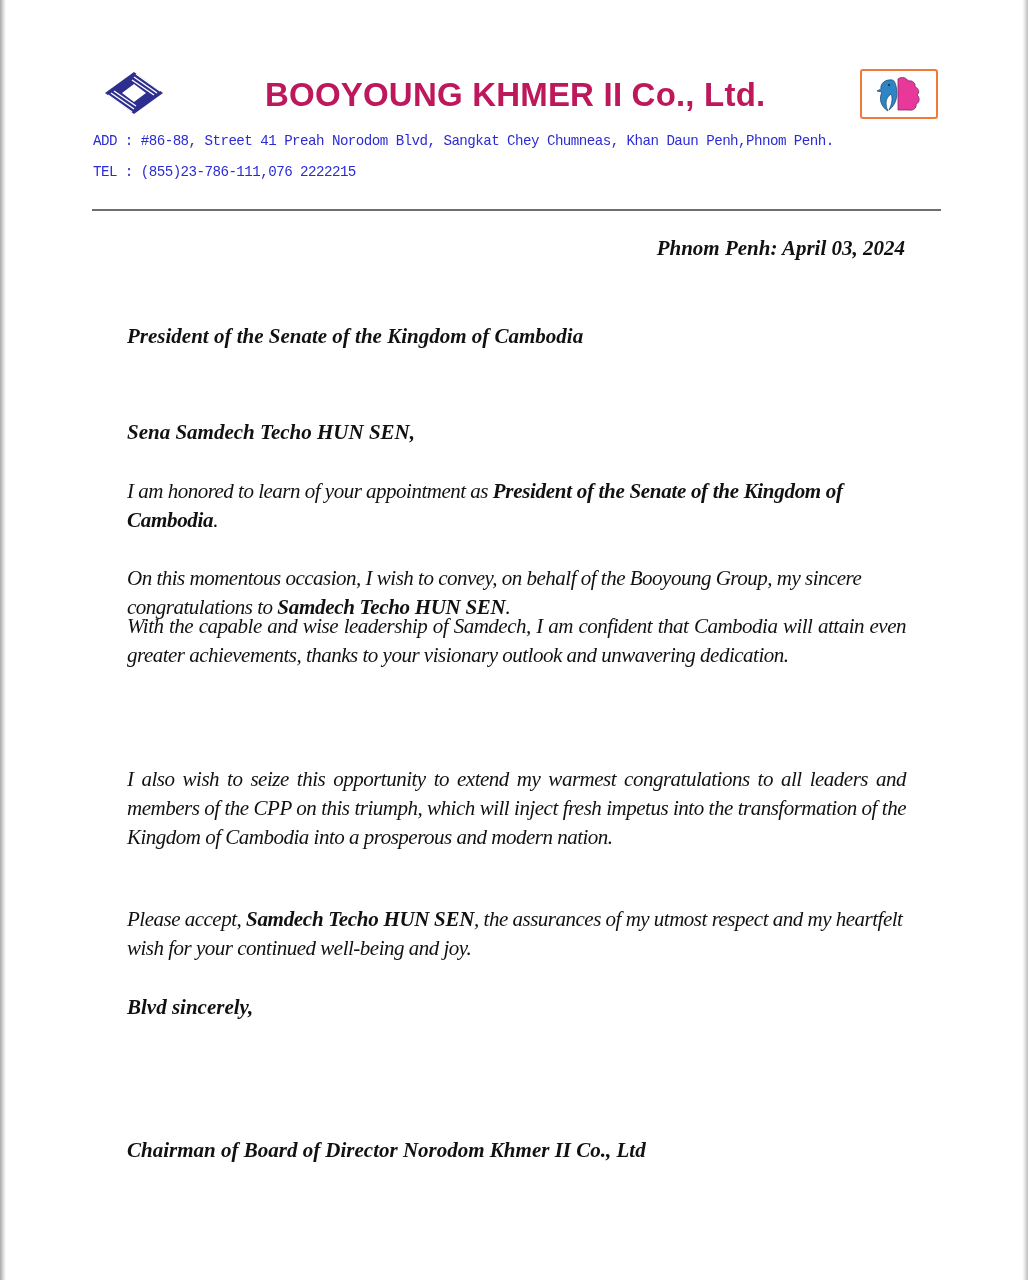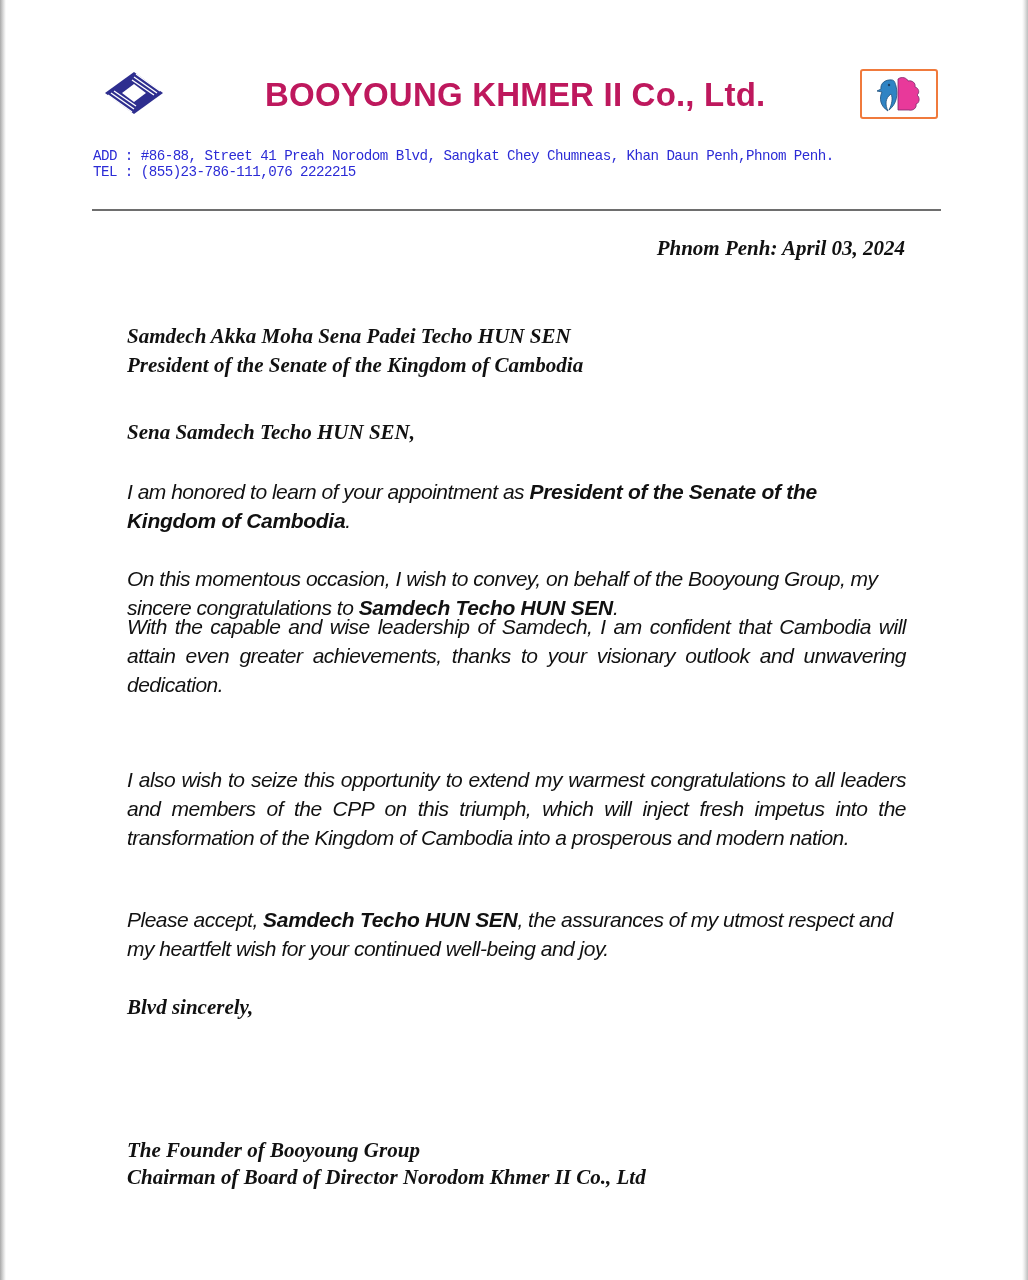--- a/index.html
+++ b/index.html
@@ -14,30 +14,30 @@
 
   .logo-left { position: absolute; left: 103px; top: 70px; width: 62px; height: 46px; }
   .company-name { position: absolute; left: 246px; top: 76px; font-family: "Liberation Sans", sans-serif;
     font-weight: bold; font-size: 33px; color: #be185d; letter-spacing: 0.2px; white-space: nowrap; margin-left: 19px; }
   .logo-right { position: absolute; left: 860px; top: 69px; width: 78px; height: 50px;
     border: 2px solid #f07a3c; border-radius: 3px; box-sizing: border-box; background: #fff; }
   .logo-right svg { position: absolute; left: 12px; top: 5px; }
 
   .addr { position: absolute; left: 93px; font-family: "Liberation Mono", monospace; font-size: 14.2px;
     color: #2b2bd6; white-space: nowrap; letter-spacing: -0.55px; }
-  .addr.l1 { top: 148px; }
+  .addr.l1 { top: 133px; }
   .addr.l2 { top: 164px; }
 
   .rule { position: absolute; left: 92px; top: 209px; width: 849px; height: 2px; background: #6e6e6e; }
 
   .date { position: absolute; right: 123px; top: 236px; font-weight: bold; font-style: italic; font-size: 21px; white-space: nowrap; }
 
   .text { position: absolute; left: 127px; width: 779px; font-size: 21px; line-height: 29px; }
   .bi { font-weight: bold; font-style: italic; }
-  .it { font-style: italic; font-family: Liberation Sans, sans-serif; letter-spacing: -0.5px; }
+  .it { font-style: italic; font-family: Liberation Serif, serif; letter-spacing: -0.5px; }
   .it b { font-style: italic; letter-spacing: -0.3px; }
   .just { text-align: justify; }
 
   .recipient { top: 322px; }
   .salutation { top: 418px; }
   .p1 { top: 477px; }
   .p2 { top: 564px; }
   .p3 { top: 612px; }
   .p4 { top: 765px; }
   .p5 { top: 905px; }
@@ -76,21 +76,20 @@
 </div>
 
 <div class="addr l1">ADD : #86-88, Street 41 Preah Norodom Blvd, Sangkat Chey Chumneas, Khan Daun Penh,Phnom Penh.</div>
 <div class="addr l2">TEL : (855)23-786-111,076 2222215</div>
 
 <div class="rule"></div>
 
 <div class="date">Phnom Penh: April 03, 2024</div>
 
 <div class="text recipient bi">
-  <div>Samdech Akka Moha Sena Padei Techo HUN SEN</div>
   <div>President of the Senate of the Kingdom of Cambodia</div>
 </div>
 
 <div class="text salutation bi">Sena Samdech Techo HUN SEN,</div>
 
 <div class="text p1 it">
   <span>I am honored to learn of your appointment as </span><b>President of the Senate of the Kingdom of Cambodia</b><span>.</span>
 </div>
 
 <div class="text p2 it">
@@ -101,15 +100,14 @@
 
 <div class="text p4 it just">I also wish to seize this opportunity to extend my warmest congratulations to all leaders and members of the CPP on this triumph, which will inject fresh impetus into the transformation of the Kingdom of Cambodia into a prosperous and modern nation.</div>
 
 <div class="text p5 it">
   <span>Please accept, </span><b>Samdech Techo HUN SEN</b><span>, the assurances of my utmost respect and my heartfelt wish for your continued well-being and joy.</span>
 </div>
 
 <div class="text closing bi">Blvd sincerely,</div>
 
 <div class="text signature bi">
-  <div>The Founder of Booyoung Group</div>
   <div>Chairman of Board of Director Norodom Khmer II Co., Ltd</div>
 </div>
 
 </body></html>

